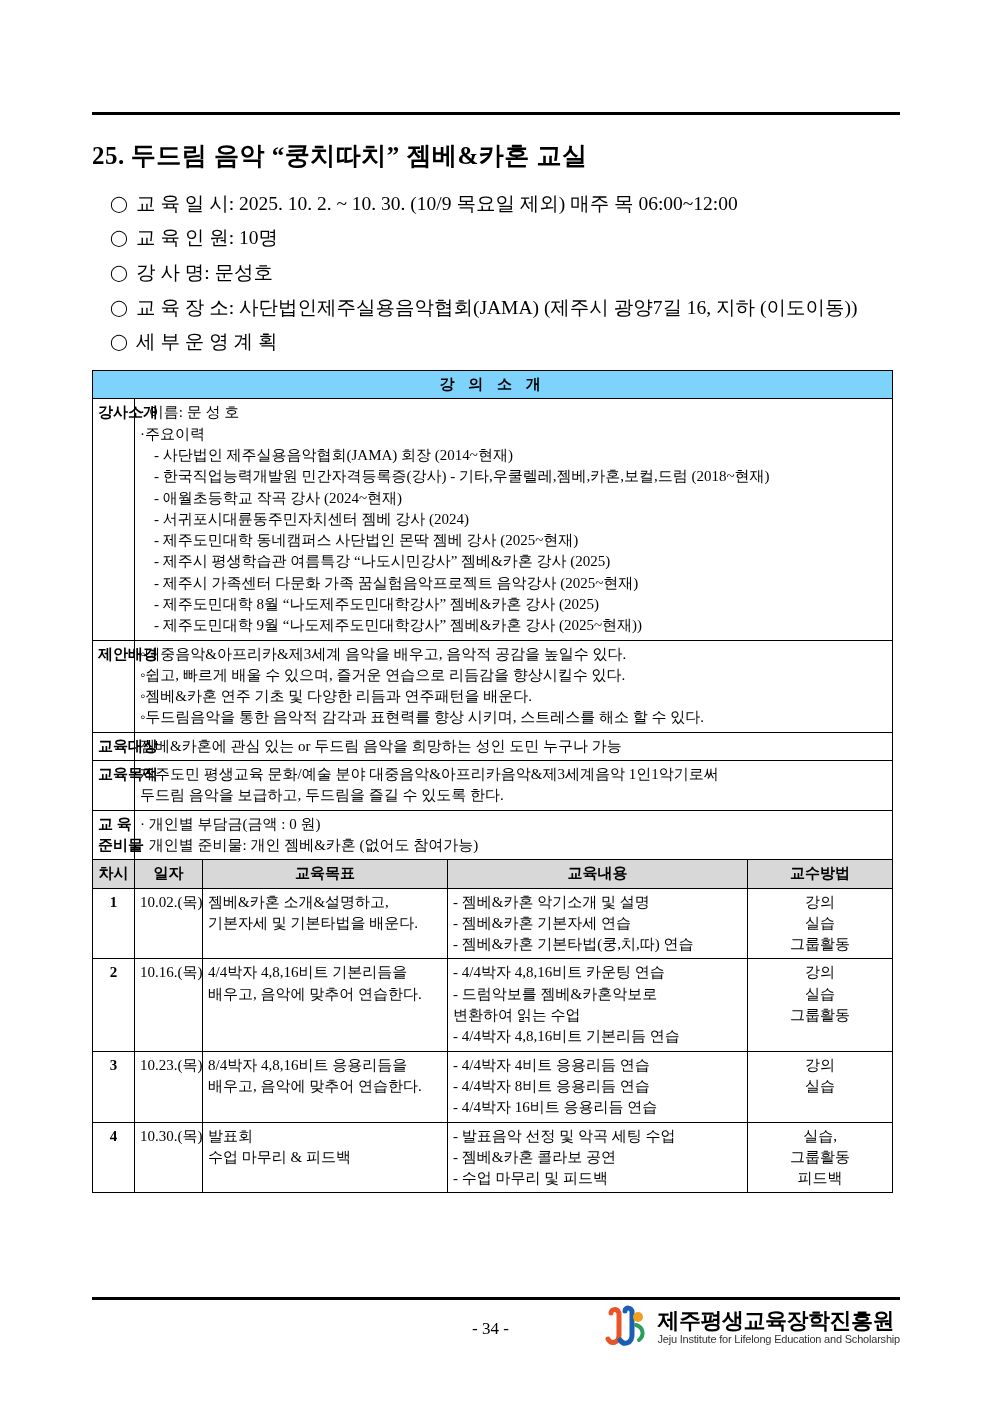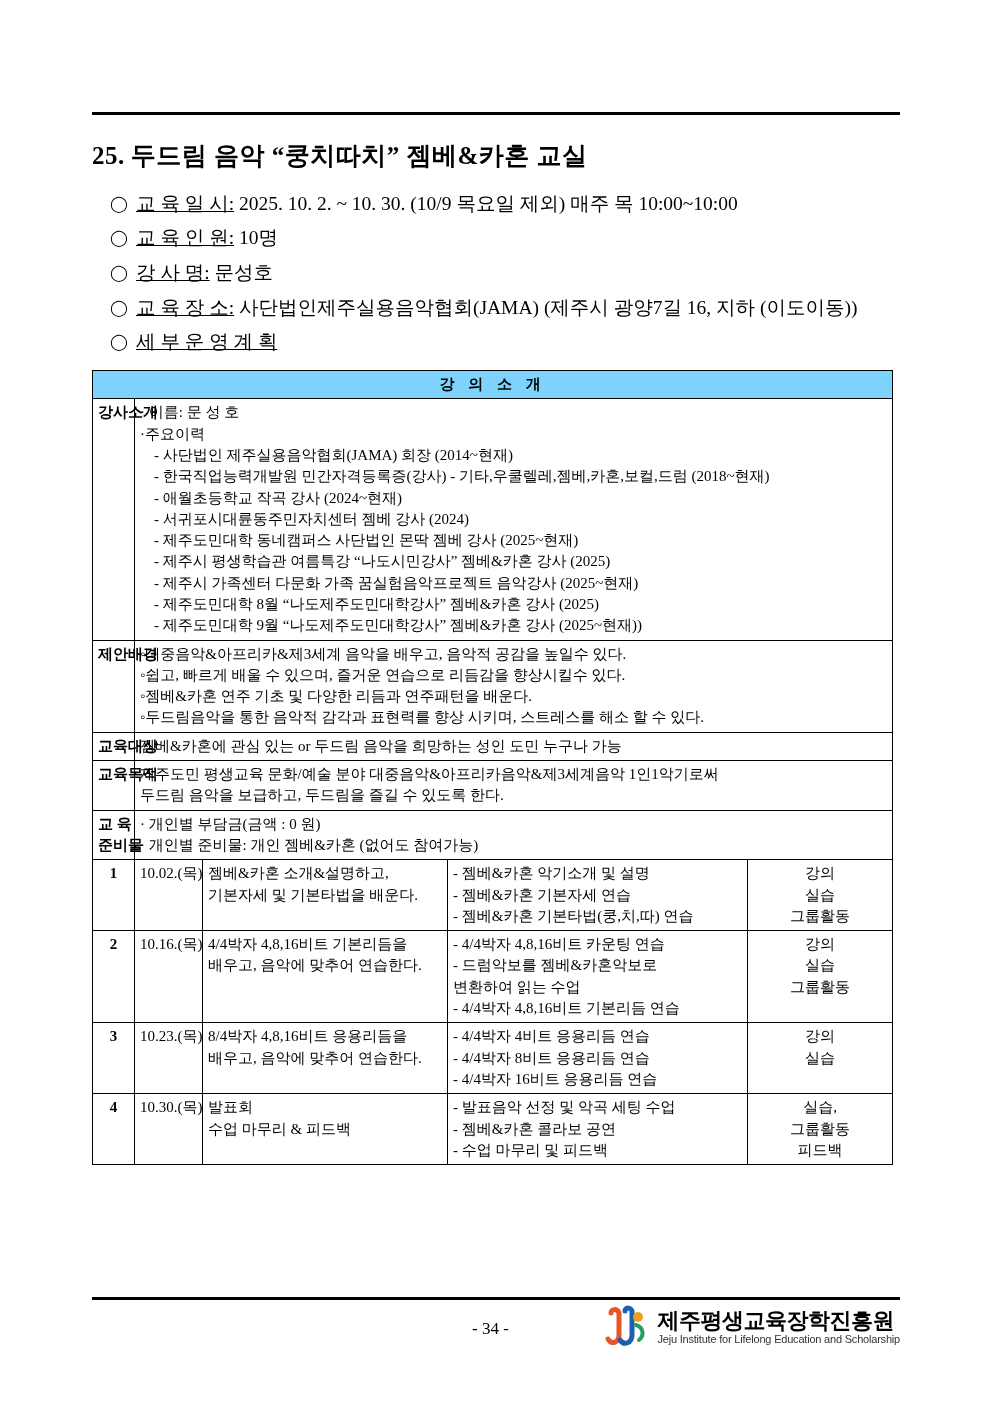--- a/index.html
+++ b/index.html
@@ -65,21 +65,20 @@
     white-space: nowrap;
   }
   ul.bullets li .mark {
     display: inline-block;
     width: 26px;
     font-size: 16px;
     vertical-align: 1px;
   }
   ul.bullets li .lbl {
     display: inline-block;
-    text-decoration: underline;
   }
   table.plan {
     border-collapse: collapse;
     width: 800px;
     margin-top: 8px;
     table-layout: fixed;
   }
   table.plan td, table.plan th {
     border: 1px solid #000;
     vertical-align: top;
@@ -187,21 +186,21 @@
   <div class="rule-top"></div>
 
   <div class="content">
 
     <h1 class="doc-title">
       <span class="num">25.</span><span>두드림 음악  “쿵치따치”  젬베&amp;카혼 교실</span>
     </h1>
 
     <ul class="bullets">
       <li>
-        <span class="mark">◯</span><span class="lbl">교 육 일 시:</span>&nbsp;<span>2025. 10. 2.  ~  10. 30. (10/9 목요일 제외) 매주 목  10:00~10:00</span>
+        <span class="mark">◯</span><span class="lbl">교 육 일 시:</span>&nbsp;<span>2025. 10. 2.  ~  10. 30. (10/9 목요일 제외) 매주 목  06:00~12:00</span>
       </li>
       <li>
         <span class="mark">◯</span><span class="lbl">교 육 인 원:</span>&nbsp;<span>10명</span>
       </li>
       <li>
         <span class="mark">◯</span><span class="lbl">강  사  명:</span>&nbsp;<span>문성호</span>
       </li>
       <li>
         <span class="mark">◯</span><span class="lbl">교 육 장 소:</span>&nbsp;<span>사단법인제주실용음악협회(JAMA) (제주시 광양7길 16, 지하 (이도이동))</span>
       </li>
@@ -270,20 +269,27 @@
             <span>교 육</span><br>
             <span>준비물</span>
           </td>
           <td class="cell-lines" colspan="4">
             <p>· 개인별 부담금(금액 : 0 원)</p>
             <p>· 개인별 준비물: 개인 젬베&amp;카혼 (없어도 참여가능)</p>
           </td>
         </tr>
 
 
+        <tr>
+          <td class="hdr">차시</td>
+          <td class="hdr">일자</td>
+          <td class="hdr">교육목표</td>
+          <td class="hdr">교육내용</td>
+          <td class="hdr">교수방법</td>
+        </tr>
 
         <tr>
           <td class="c-num">1</td>
           <td class="c-date">10.02.(목)</td>
           <td class="c-mid c-goal">
             <p>젬베&amp;카혼 소개&amp;설명하고,</p>
             <p>기본자세 및 기본타법을 배운다.</p>
           </td>
           <td class="c-mid c-content">
             <p>- 젬베&amp;카혼 악기소개 및 설명</p>

